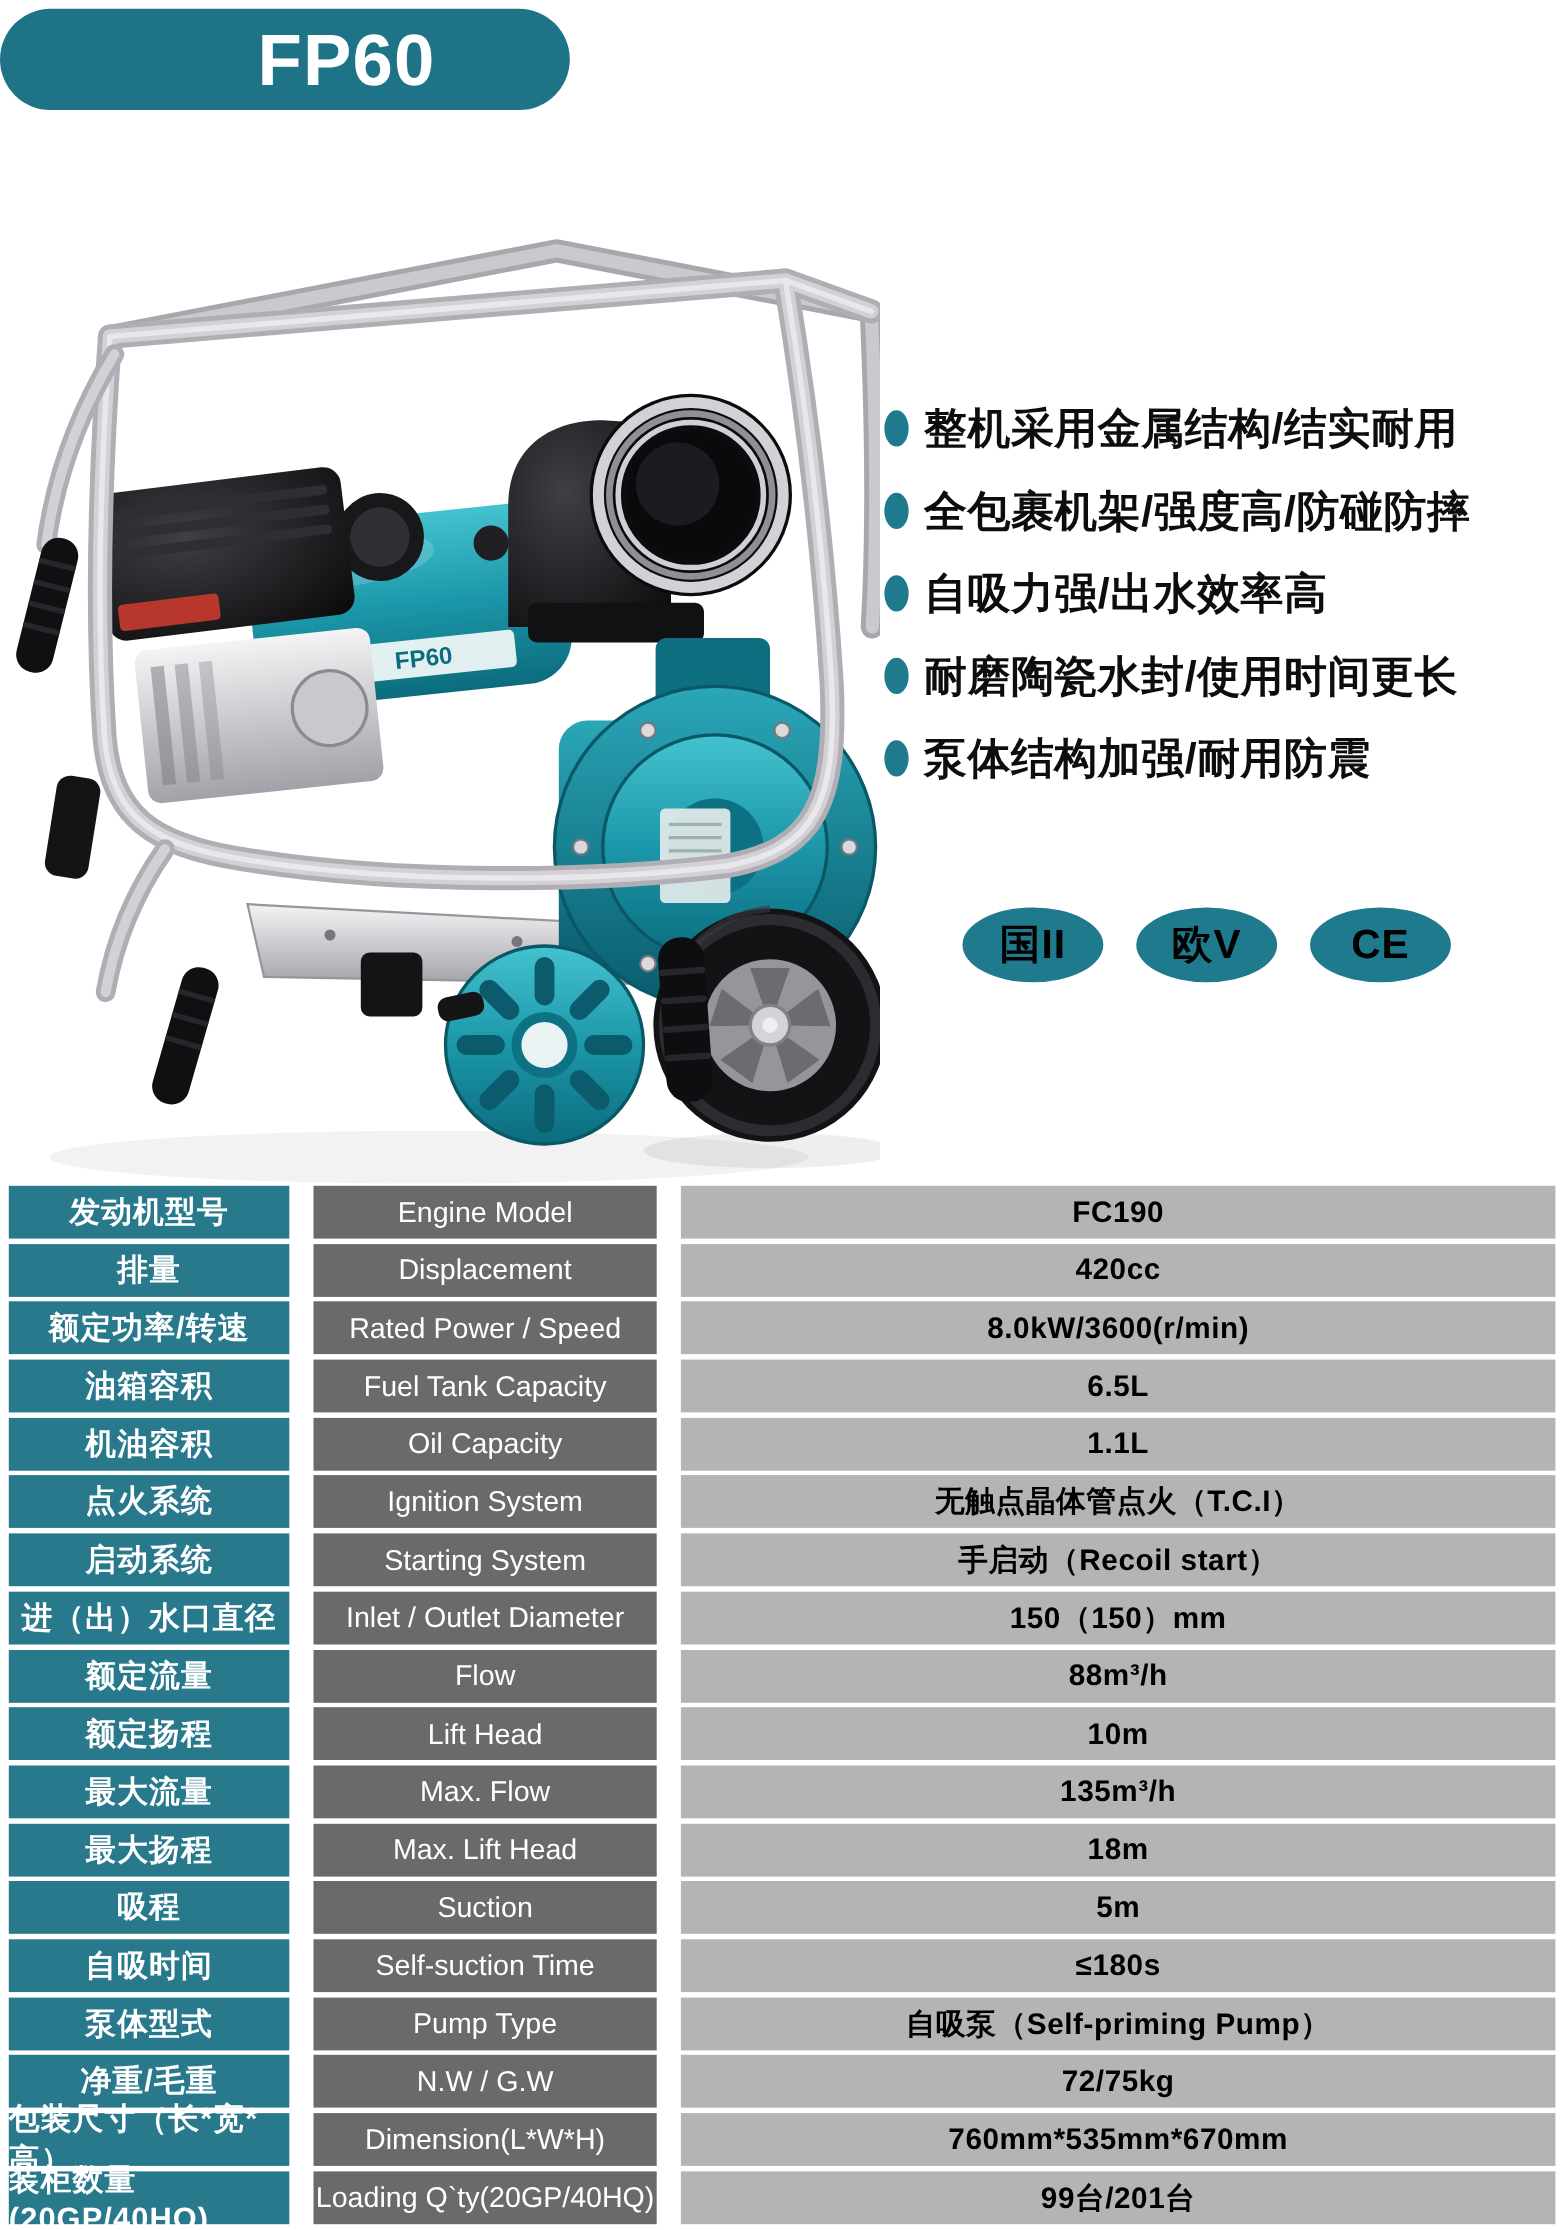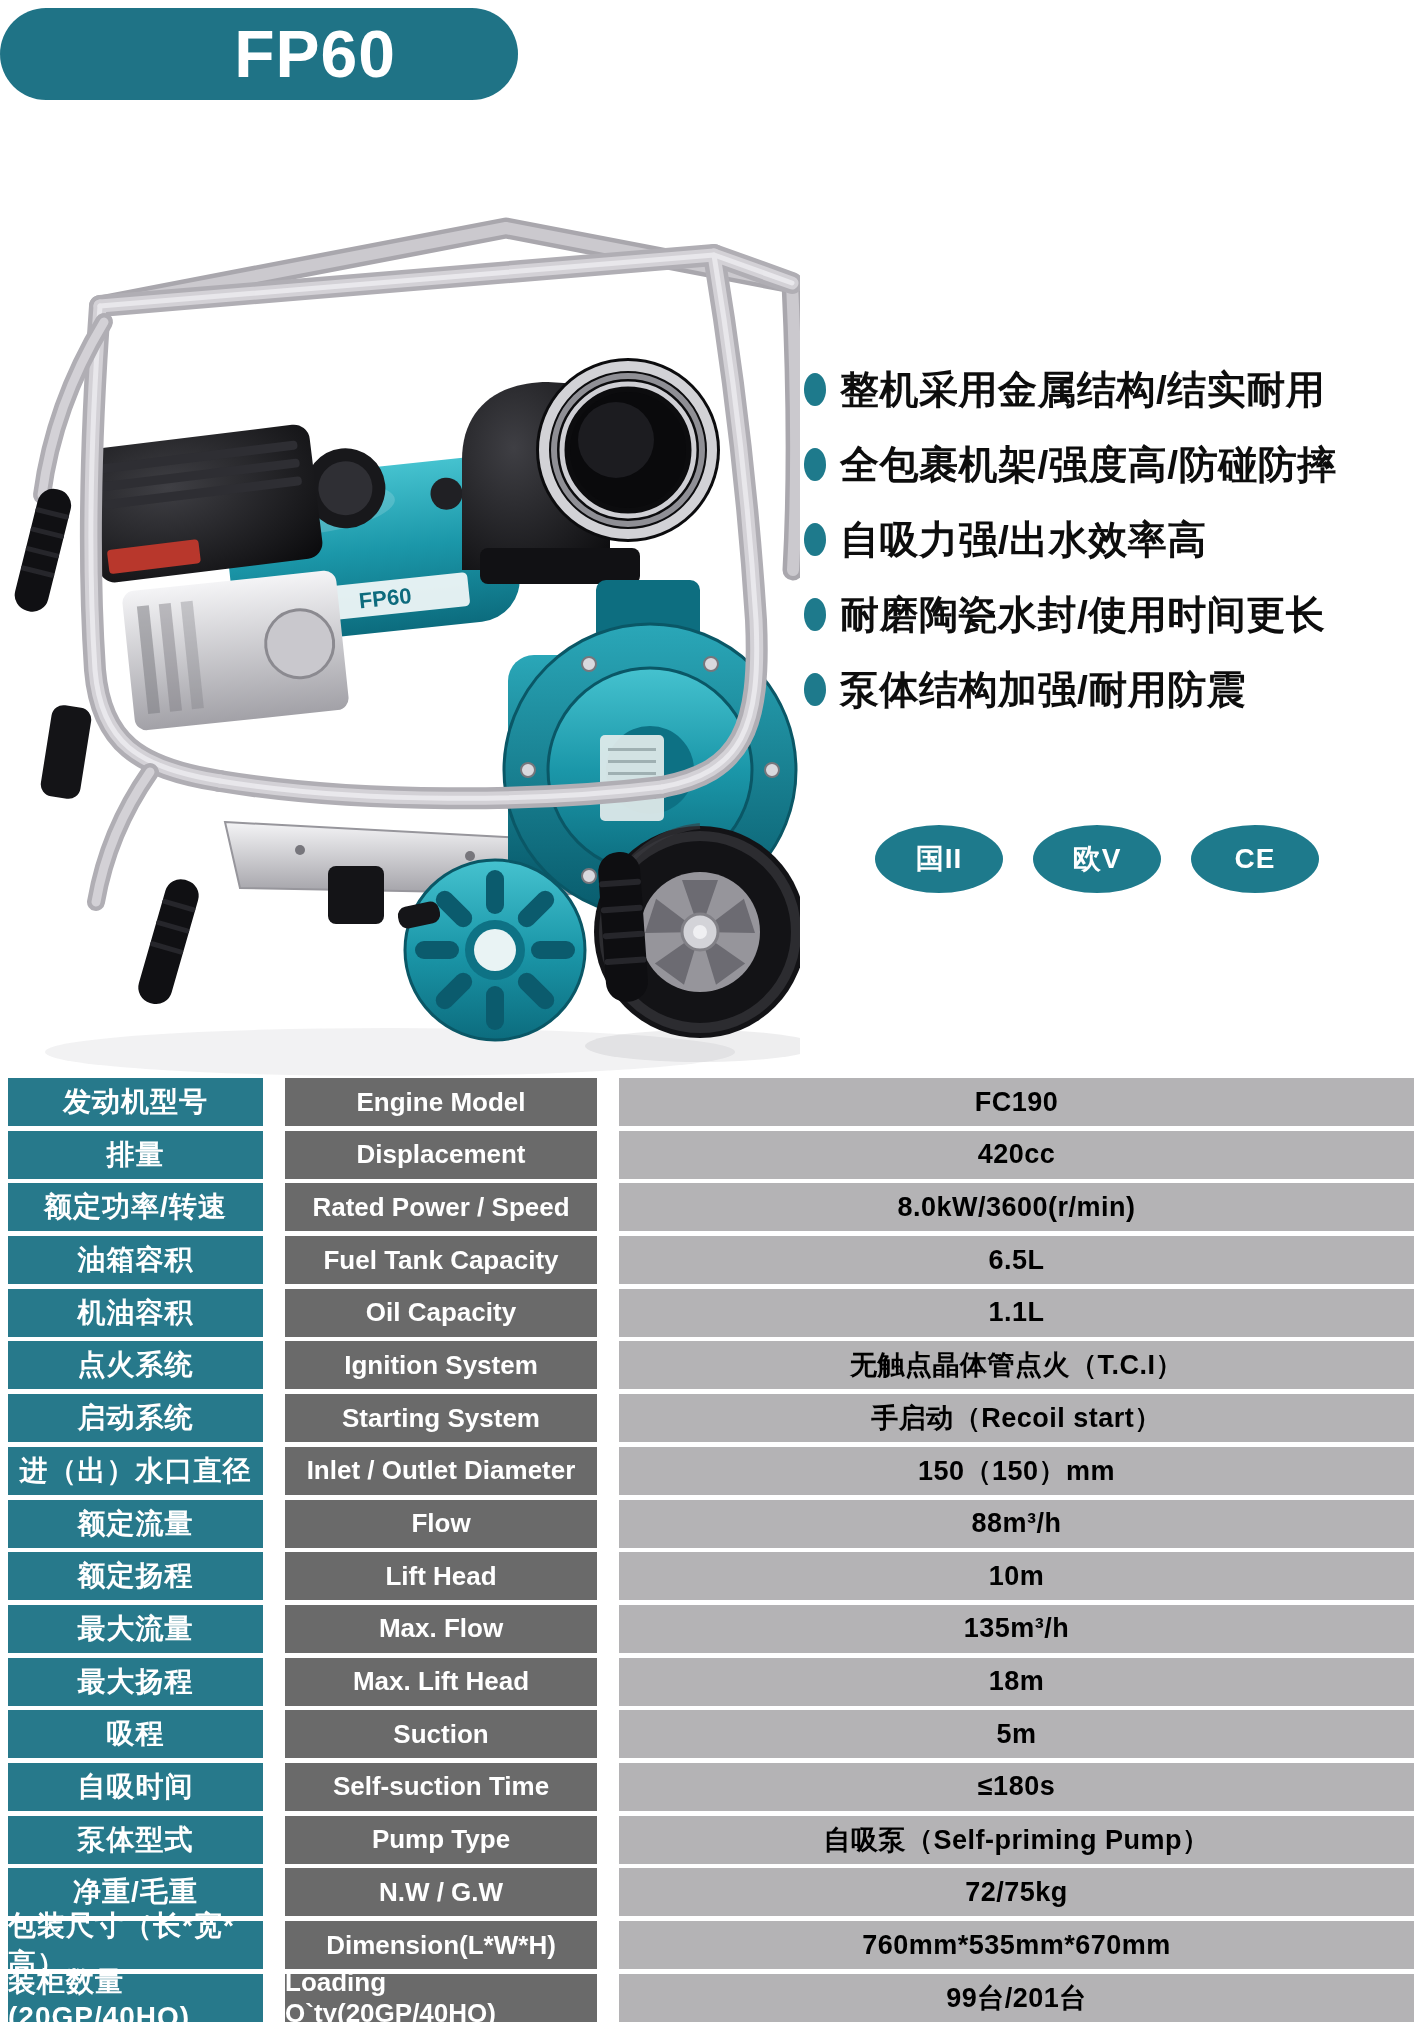--- a/index.html
+++ b/index.html
@@ -27,36 +27,36 @@
   .feature-item{display:flex;align-items:center;height:75px;}
   .bullet-dot{
     width:22px;height:33px;border-radius:50%;flex:0 0 22px;
     background:var(--teal-badge,#1e7a8c);margin-right:14px;
   }
   .feature-text{font-size:39px;font-weight:bold;color:#0d0d0d;white-space:nowrap;letter-spacing:0.5px;}
   
   .cert-badges{position:absolute;left:875px;top:825px;display:flex;gap:30px;}
   .cert-badge{
     width:128px;height:68px;border-radius:50%;
-    background:var(--teal-badge,#1e7a8c);color:#ffffff;
+    background:var(--teal-badge,#1e7a8c);color:#000000;
     display:flex;align-items:center;justify-content:center;
-    font-size:28px;font-weight:bold;letter-spacing:1px;
+    font-size:37px;font-weight:bold;letter-spacing:1px;
   }
   
   .spec-table{position:absolute;left:8px;top:1078px;width:1406px;}
   .spec-row{display:flex;gap:22px;height:48px;}
   .spec-row:not(:last-child){margin-bottom:4.7px;}
   .cell{display:flex;align-items:center;justify-content:center;box-sizing:border-box;}
   .cell-zh{
     width:255px;background:var(--teal-table,#27798b);
     color:#ffffff;font-size:28px;font-weight:bold;letter-spacing:1px;
   }
   .cell-en{
     width:312px;background:var(--gray-dark,#6a6a6a);
-    color:#ffffff;font-size:26px;font-weight:bold;
+    color:#ffffff;font-size:26px;font-weight:normal;
   }
   .cell-value{
     flex:1;background:var(--gray-light,#b4b3b5);
     color:#000000;font-size:27px;font-weight:bold;letter-spacing:0.5px;
   }
 </style>
 </head>
 <body>
 
 <div class="page">

